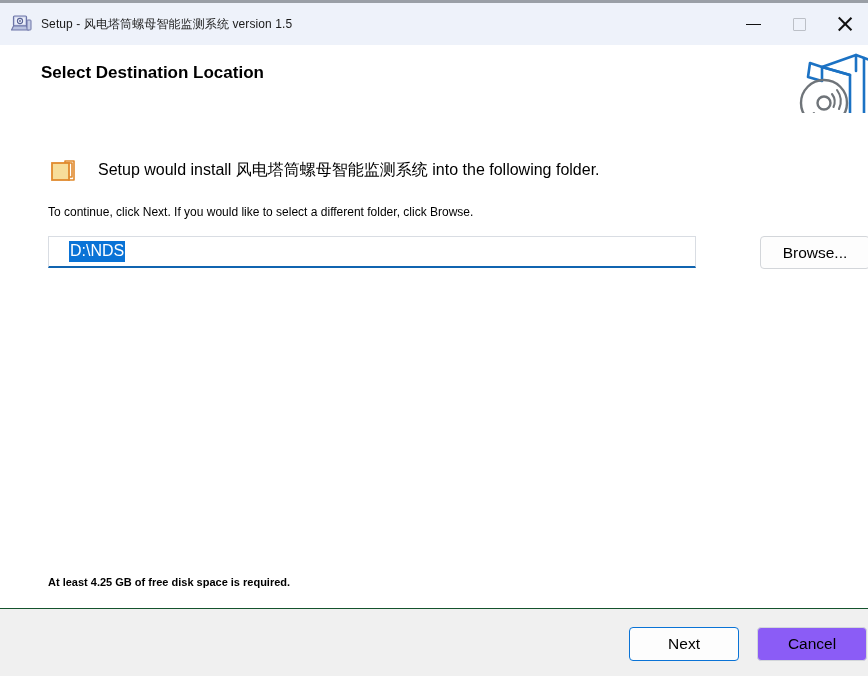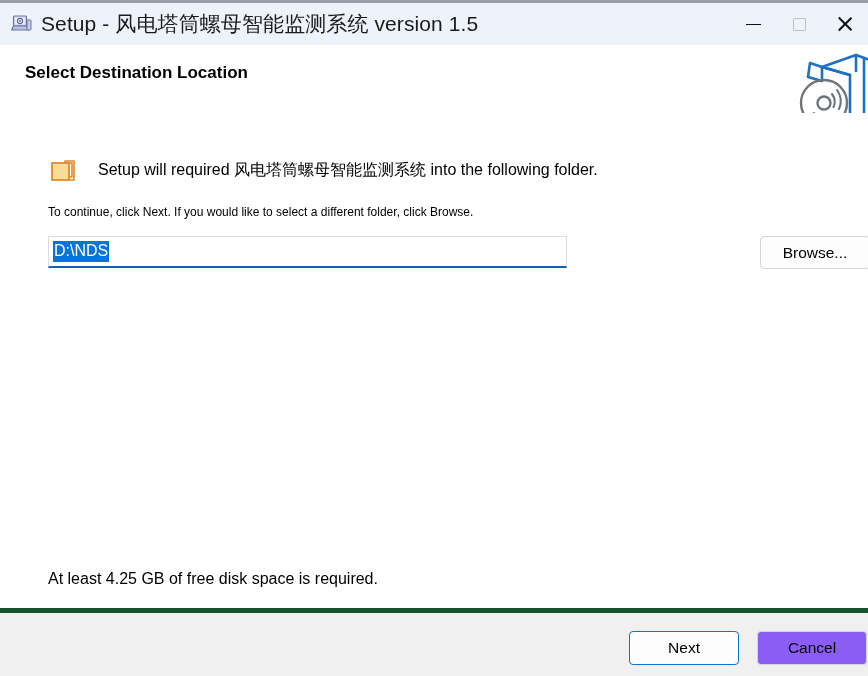--- a/index.html
+++ b/index.html
@@ -37,21 +37,21 @@
   }
   #app-icon {
     width: 22px;
     height: 22px;
     margin-left: 10px;
     margin-right: 9px;
     flex: 0 0 auto;
     position: relative;
   }
   #title-text {
-    font-size: 21px;
+    font-size: 12px;
     color: #1b1b1b;
     letter-spacing: 0.1px;
     white-space: nowrap;
     font-family: "Liberation Sans", "DejaVu Sans", sans-serif;
   }
   .win-btns {
     position: absolute;
     top: 0;
     right: 0;
     height: 42px;
@@ -94,21 +94,21 @@
     height: 100%;
     background: #111;
   }
   .glyph-close:before { transform: translateX(-50%) rotate(45deg); }
   .glyph-close:after  { transform: translateX(-50%) rotate(-45deg); }
 
   
   #header {
     position: absolute;
     top: 42px;
-    left: 0;
+    left: 16px;
     right: 0;
     height: 68px;
     background: #ffffff;
   }
   #page-title {
     position: absolute;
     left: 25px;
     top: 18px;
     font-size: 17px;
     font-weight: bold;
@@ -170,29 +170,29 @@
     position: absolute;
     left: 48px;
     top: 123px;
     right: 46px;
     height: 34px;
   }
   #path-input {
     position: absolute;
     left: 0;
     top: 0;
-    width: 519px;
+    width: 648px;
     height: 32px;
     box-sizing: border-box;
     background: #ffffff;
     border: 1px solid #d9dde3;
     border-bottom: 2px solid #1064b0;
     display: flex;
     align-items: center;
-    padding: 0 4px;
+    padding: 0 20px;
     overflow: hidden;
   }
   #path-value {
     font-size: 16px;
     color: #ffffff;
     background: #0a73d6;
     padding: 1px 1px 2px 1px;
     white-space: nowrap;
     line-height: 1.15;
   }
@@ -210,34 +210,35 @@
     align-items: center;
     justify-content: center;
     font-size: 15.5px;
     color: #000;
     cursor: default;
   }
   #disk-note {
     position: absolute;
     left: 48px;
     bottom: 20px;
-    font-size: 16px;
-    color: #000;
-    white-space: nowrap;
+    font-size: 11px;
+    color: #000;
+    white-space: nowrap;
+    font-weight: bold;
   }
 
   
   #footer {
     position: absolute;
     left: 0;
     right: 0;
     bottom: 0;
     height: 68px;
     background: #f0f0f0;
-    border-top: 5px solid #14532d;
+    border-top: 1px solid #14532d;
     box-sizing: border-box;
   }
   .foot-btn {
     position: absolute;
     top: 18px;
     height: 34px;
     box-sizing: border-box;
     display: flex;
     align-items: center;
     justify-content: center;
@@ -321,21 +322,21 @@
 
   <div id="body-area">
 
     <div id="folder-row">
       <span id="folder-icon">
         <svg width="30" height="30" viewBox="0 0 30 30" aria-hidden="true">
           <path d="M17 6 L26 6 L26 25 L20.5 25 L20.5 22 L24 22 L24 8 L17 8 Z" fill="#ffffff" stroke="#e08a2e" stroke-width="1.6" stroke-linejoin="round"></path>
           <rect x="4" y="8" width="17" height="17" fill="#f7dd9a" stroke="#e08a2e" stroke-width="1.8"></rect>
         </svg>
       </span>
-      <span id="install-note">Setup will required 风电塔筒螺母智能监测系统 into the following folder.</span>
+      <span id="install-note">Setup would install 风电塔筒螺母智能监测系统 into the following folder.</span>
     </div>
 
     <div id="continue-note">To continue, click Next. If you would like to select a different folder, click Browse.</div>
 
     <div id="path-row">
       <div id="path-input" title="D:\NDS">
         <span id="path-value">D:\NDS</span>
       </div>
       <div id="browse-button">Browse...</div>
     </div>

